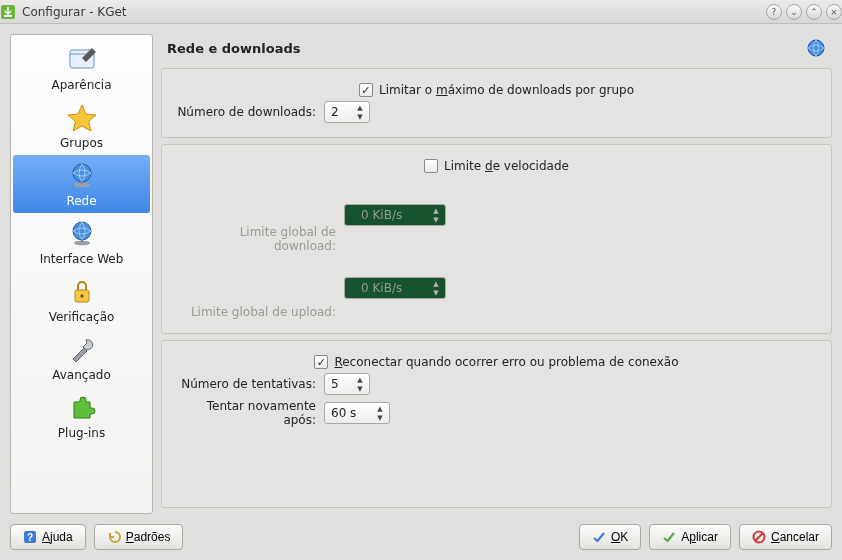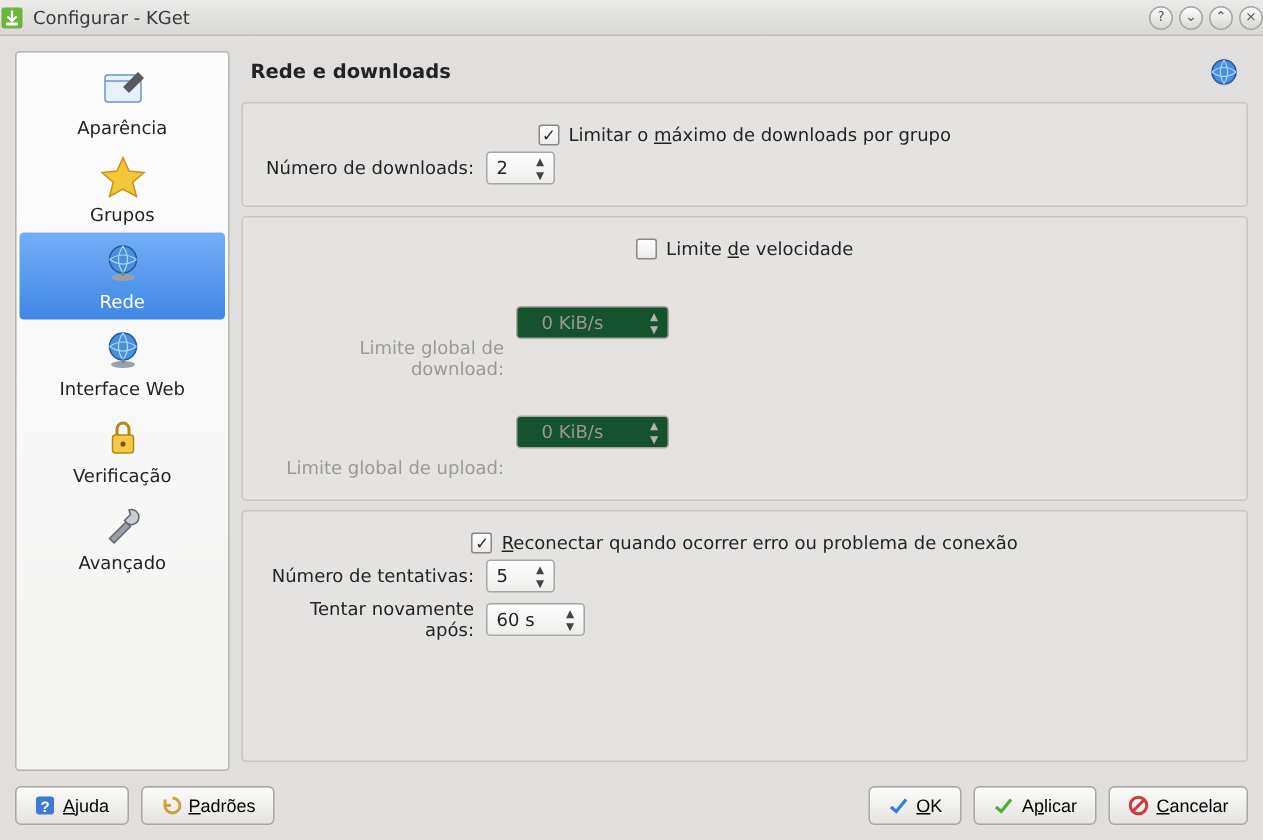--- a/index.html
+++ b/index.html
@@ -270,20 +270,28 @@
         <span class="label">Verificação</span>
       </div>
       <div class="sidebar-item">
         <span class="icon-slot">
           <svg viewBox="0 0 32 32">
               <path d="M7 25 L18 14 L21 17 L10 28 Z" fill="#9aa0a8" stroke="#5f666e"></path>
               <path d="M20 6 a5 5 0 1 1 -1 9 L17 13 L19 11 L21 9 Z" fill="#c9ccd0" stroke="#5f666e"></path>
             </svg>
         </span>
         <span class="label">Avançado</span>
+      </div>
+      <div class="sidebar-item">
+        <span class="icon-slot">
+          <svg viewBox="0 0 32 32">
+              <path d="M8 10 h6 v-2 a3 3 0 0 1 6 0 v2 h4 v6 h2 a3 3 0 0 1 0 6 h-2 v4 h-16 z" fill="#5fbf3c" stroke="#2f8113"></path>
+            </svg>
+        </span>
+        <span class="label">Plug-ins</span>
       </div>
     </div>
 
     <div class="content">
       <div class="content-header">
         <span class="title">Rede e downloads</span>
         <span class="hicon">
           <svg viewBox="0 0 20 20">
               <circle cx="10" cy="10" r="8" fill="#4b8fd8" stroke="#1c5aa4"></circle>
               <path d="M2 10 Q10 4 18 10 M2 10 Q10 16 18 10 M10 2 Q5 10 10 18 M10 2 Q15 10 10 18" stroke="#addaff" fill="none" stroke-width="0.7"></path>

